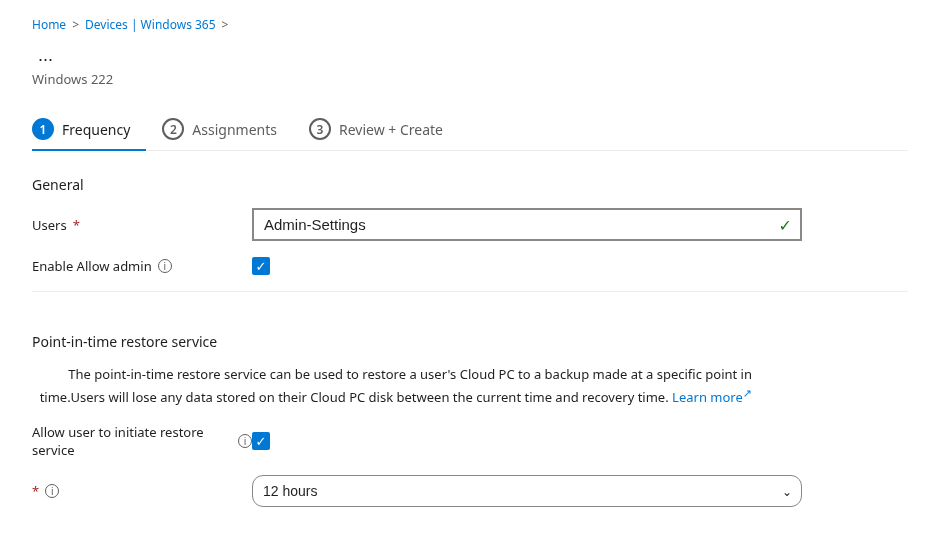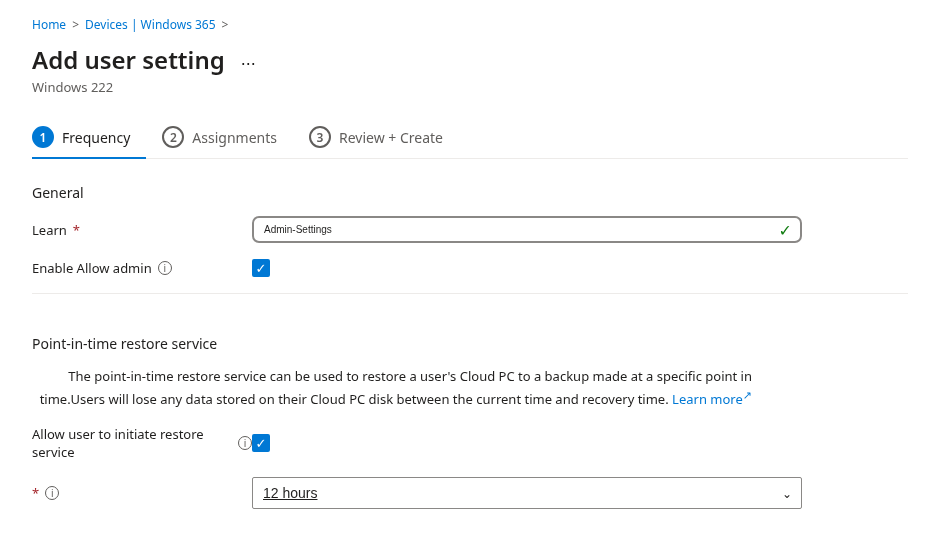--- a/index.html
+++ b/index.html
@@ -147,22 +147,22 @@
       flex-shrink: 0;
     }
     .form-input-wrap {
       flex: 1;
       max-width: 550px;
     }
     .text-input {
       width: 100%;
       padding: 6px 32px 6px 10px;
       border: 1px solid #8a8886;
-      border-radius: 7px;
-      font-size: 10px;
+      border-radius: 0;
+      font-size: 15px;
       color: #201f1e;
       outline: none;
       position: relative;
     }
     .input-with-check {
       position: relative;
     }
     .input-with-check .text-input {
       border: 2px solid #8a8886;
       padding-right: 36px;
@@ -218,28 +218,27 @@
     
     .select-wrap {
       position: relative;
       width: 100%;
       max-width: 550px;
     }
     .select-input {
       width: 100%;
       padding: 7px 36px 7px 10px;
       border: 1px solid #8a8886;
-      border-radius: 2px;
+      border-radius: 11px;
       font-size: 14px;
       color: #201f1e;
       appearance: none;
       background: #fff;
       cursor: pointer;
       outline: none;
-      text-decoration: underline;
     }
     .select-chevron {
       position: absolute;
       right: 10px;
       top: 50%;
       transform: translateY(-50%);
       pointer-events: none;
       color: #201f1e;
       font-size: 12px;
     }
@@ -255,21 +254,20 @@
 <div class="page-container">
 
   <div class="breadcrumb">
     <a>Home</a>
     <span class="sep">&gt;</span>
     <a>Devices | Windows 365</a>
     <span class="sep">&gt;</span>
   </div>
 
   <div class="page-title-row">
-    <h1 class="page-title">Add user setting</h1>
     <button class="more-btn">...</button>
   </div>
   <div class="page-subtitle">Windows 222</div>
 
   <div class="steps-bar">
     <div class="step active">
       <div class="step-circle">
         <span>1</span>
       </div>
       <span>Frequency</span>
@@ -285,21 +283,21 @@
         <span>3</span>
       </div>
       <span>Review + Create</span>
     </div>
   </div>
 
   <div class="section-title">General</div>
 
   <div class="form-row">
     <div class="form-label">
-      <span>Learn</span>
+      <span>Users</span>
       <span class="required-star">*</span>
     </div>
     <div class="form-input-wrap input-with-check">
       <input type="text" class="text-input" value="Admin-Settings" style="border-color: rgb(138, 136, 134);">
       <span class="check-mark">✓</span>
     </div>
   </div>
 
   <div class="form-row">
     <div class="form-label">

